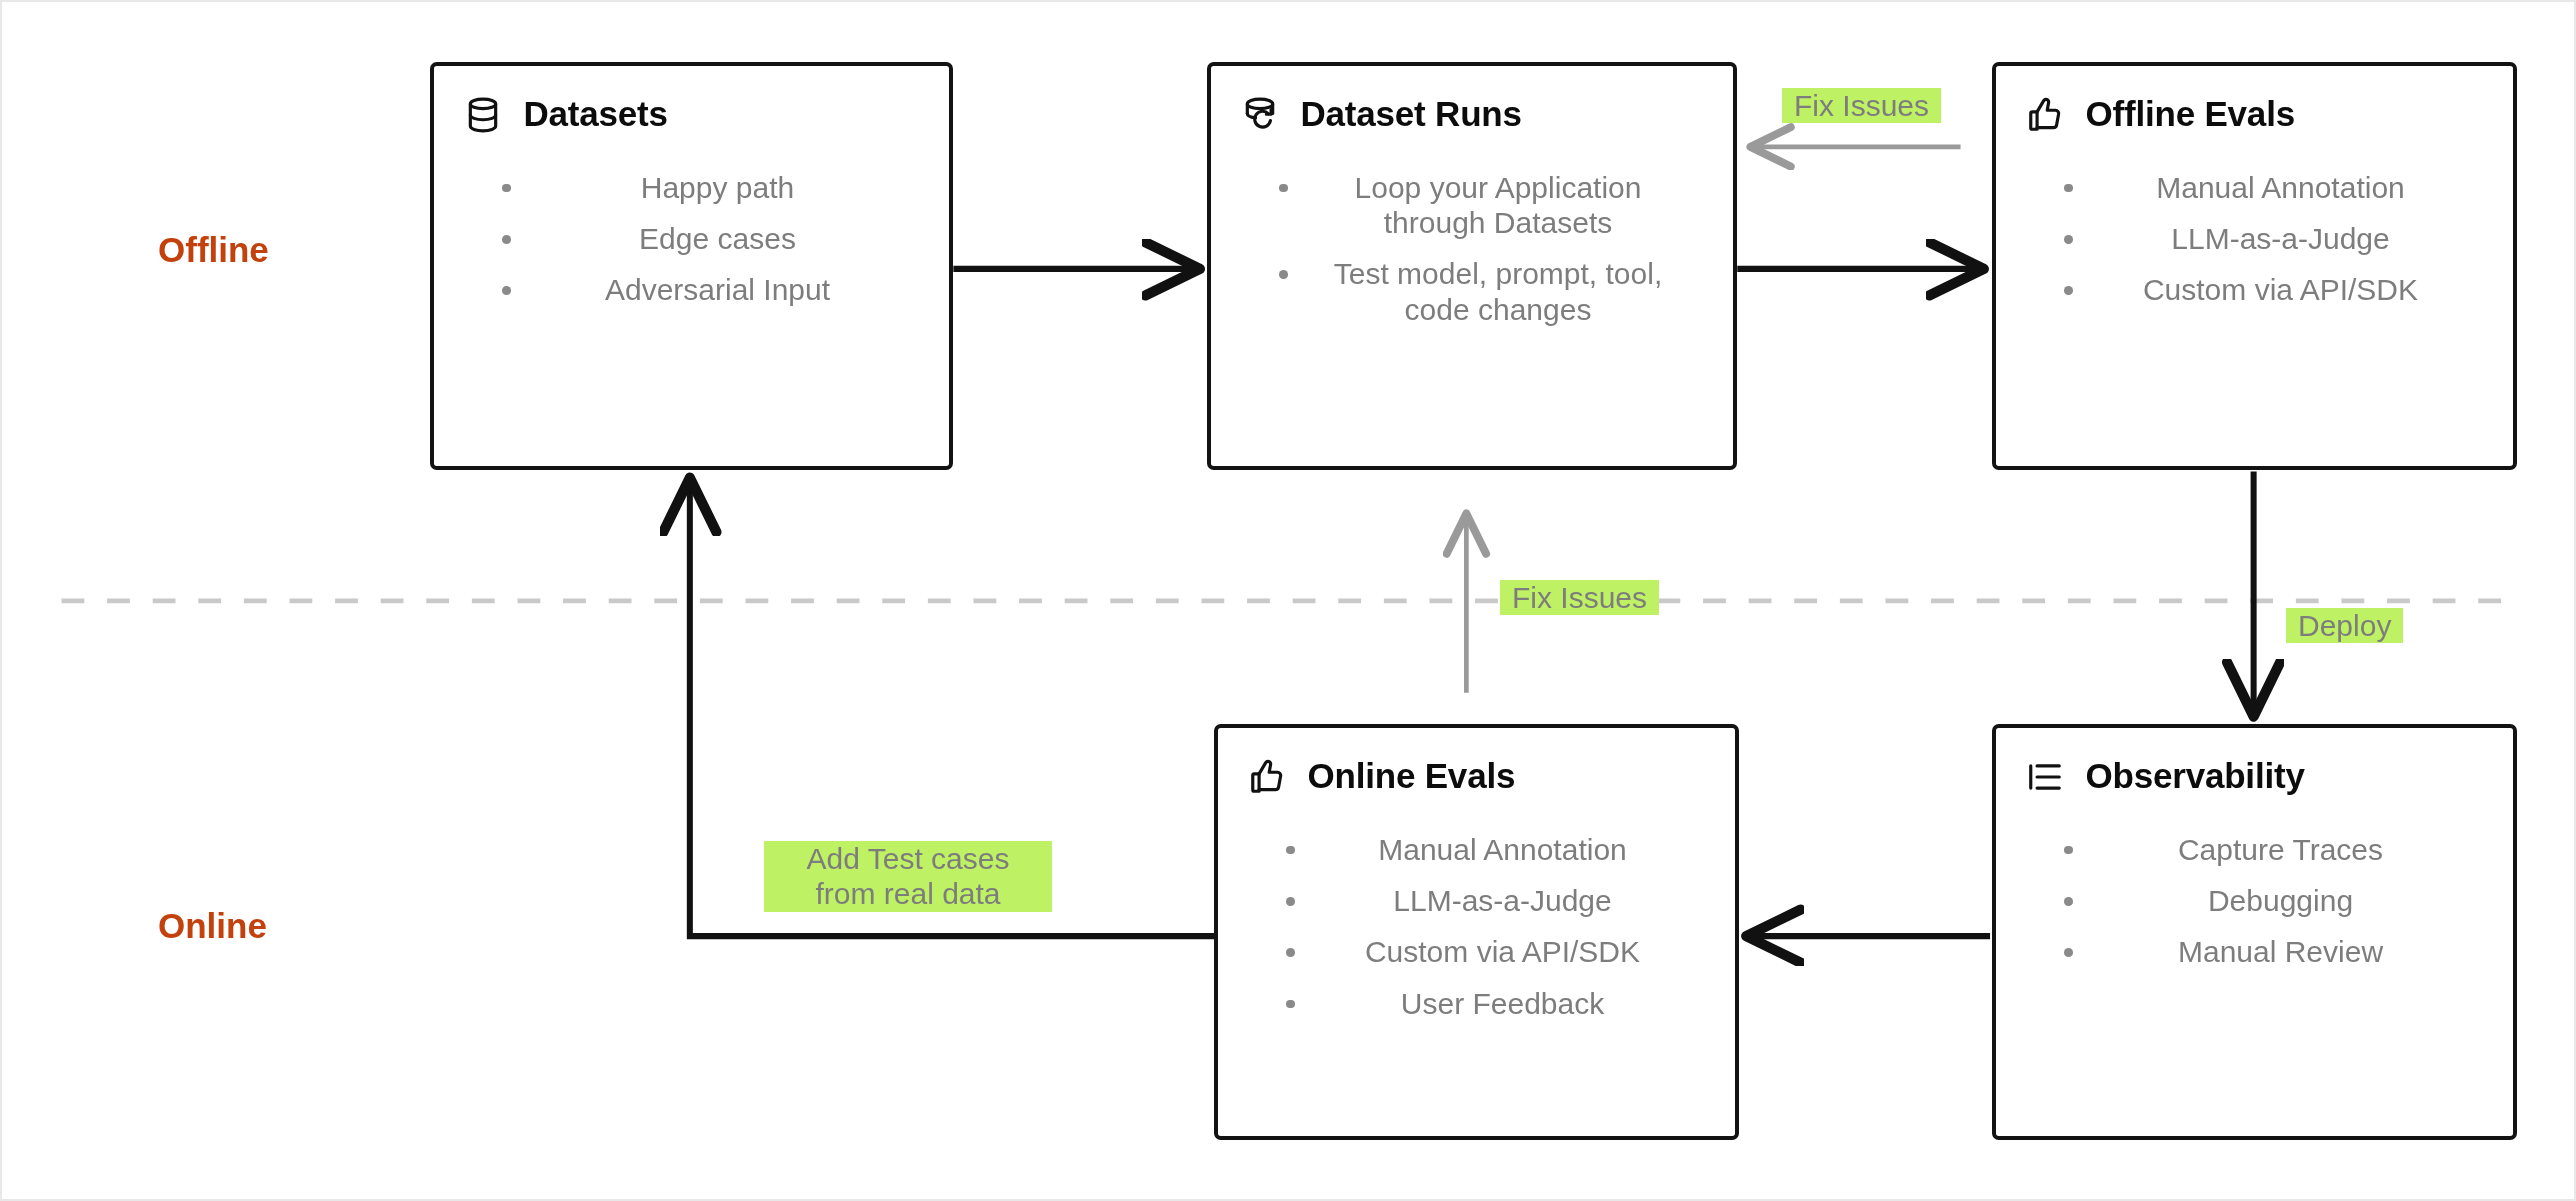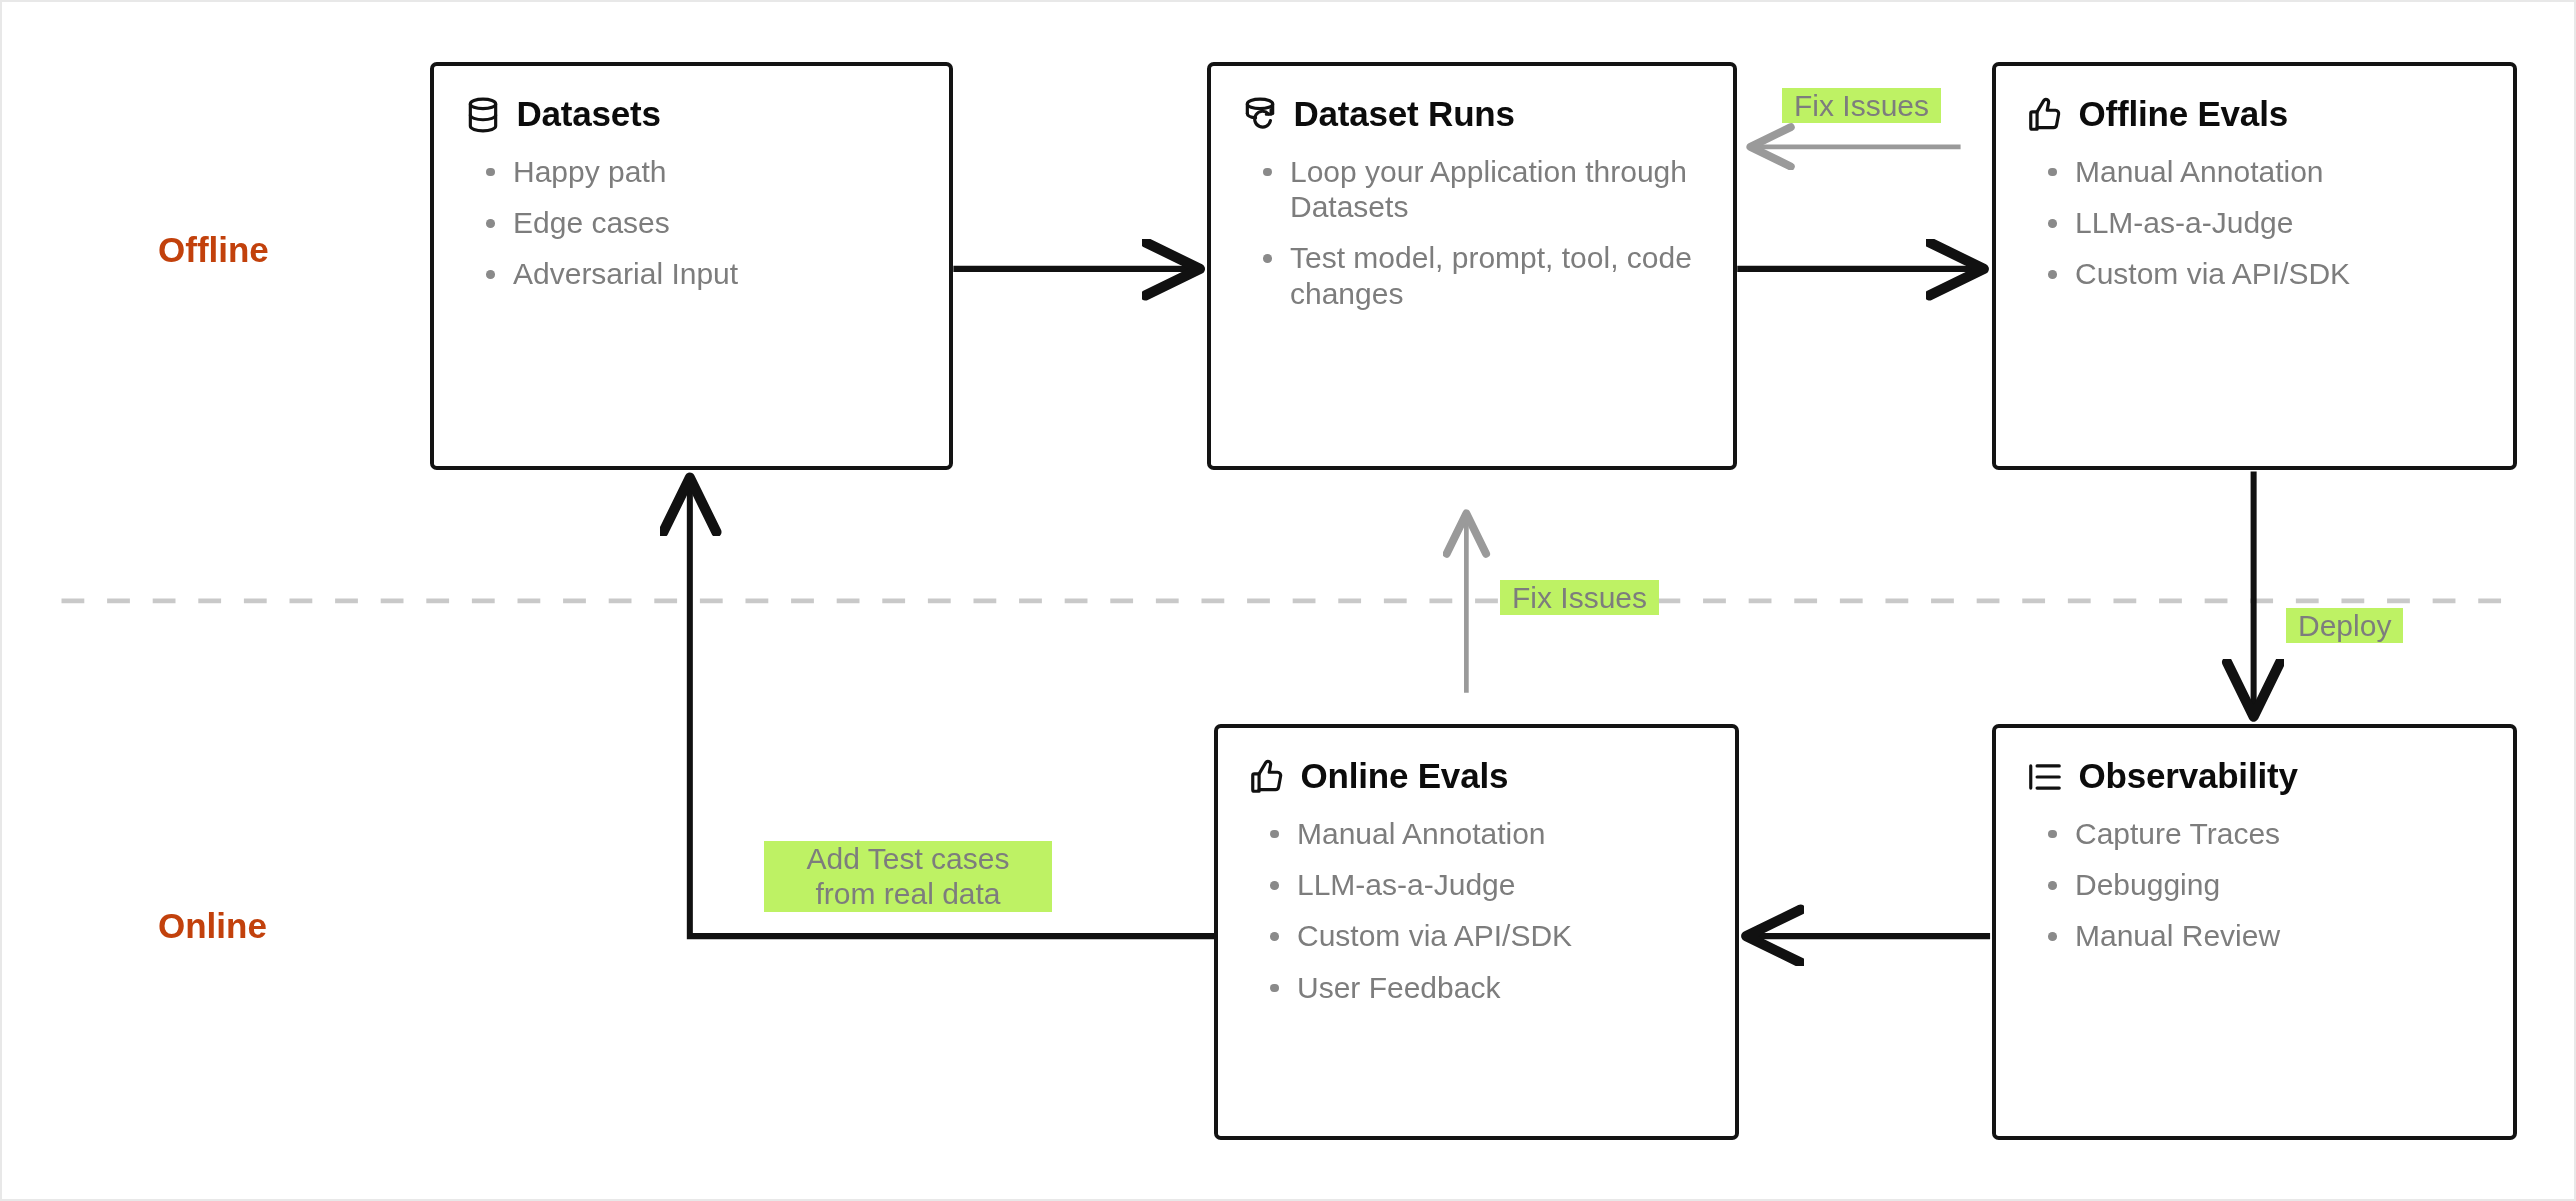--- a/index.html
+++ b/index.html
@@ -32,43 +32,44 @@
   .node {
     position: absolute;
     box-sizing: border-box;
     background: #ffffff;
     border: 4.7px solid #131313;
     border-radius: 6.7px;
   }
   .node-head {
     display: flex;
     align-items: center;
-    gap: 15px;
+    gap: 22px;
     padding: 29.5px 0 0 29.5px;
   }
   .node-icon {
     width: 38px;
     height: 38px;
     flex: 0 0 38px;
     display: block;
     color: #111111;
   }
   .node-icon svg { display: block; width: 38px; height: 38px; }
   .node-title {
     font-size: 35px;
     font-weight: bold;
     color: #0c0c0c;
     letter-spacing: -0.2px;
     line-height: 1.05;
     white-space: nowrap;
   }
   .node-list {
     list-style: none;
-    margin: 0;
+    margin: 16px;
     padding: 20px 27px 0 52px;
+    text-align: center;
   }
   .node-list li {
     position: relative;
     font-size: 30px;
     line-height: 1.18;
     color: #7d7d7d;
     margin-bottom: 16px;
     padding-left: 27px;
   }
   .node-list li::before {

